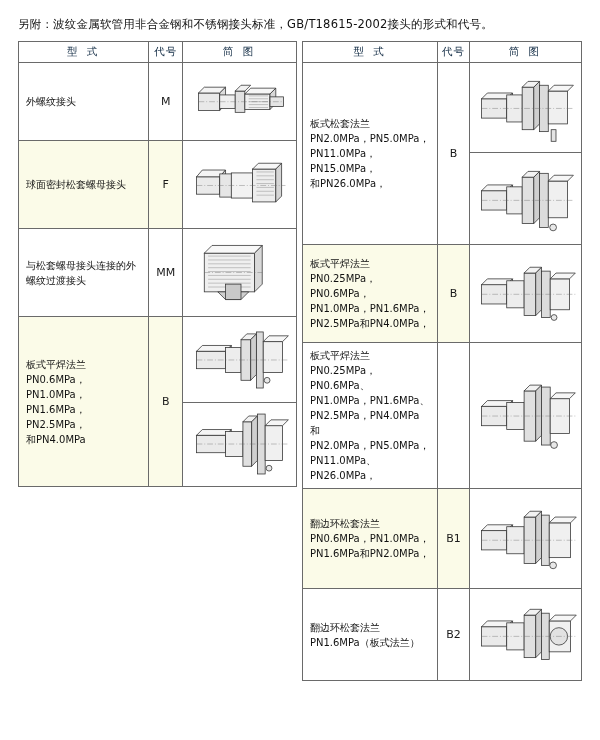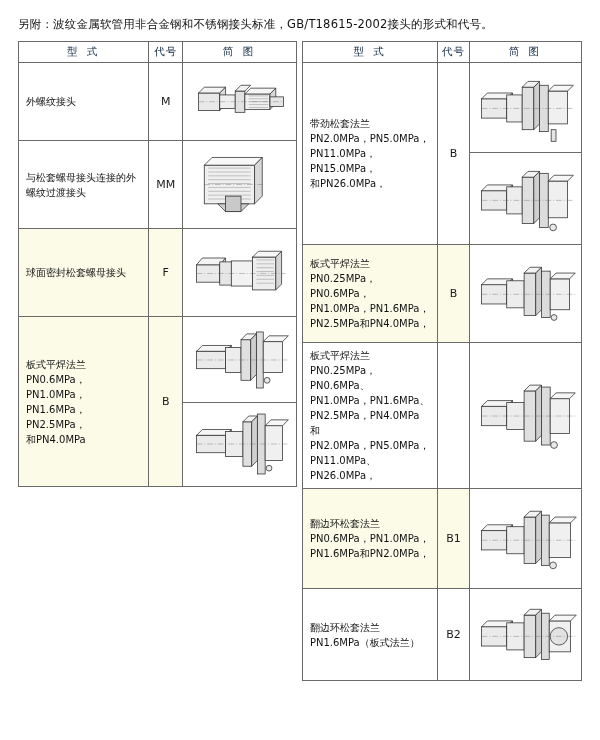--- a/index.html
+++ b/index.html
@@ -127,58 +127,58 @@
                 <path d="M90 31 L96 25 L96 41 L90 47 Z" fill="#d8d8d8"></path>
                 <path d="M68 33 h20 M68 36 h20 M68 39 h20 M68 42 h20 M68 45 h20" stroke="#888" stroke-width="0.5"></path>
                 <rect x="90" y="34" width="14" height="10" fill="#e5e5e5"></rect>
                 <path d="M16 39 h88" stroke="#666" stroke-width="0.4" stroke-dasharray="6 2 1 2"></path>
               </g>
             </svg>
           </td>
         </tr>
 
         <tr style="height:88px">
-          <td>
-            <div class="cell-text" style="white-space:pre-line">与松套螺母接头连接的外螺纹过渡接头</div>
-          </td>
-          <td class="code-cell">MM</td>
-          <td class="pic-cell">
-            <svg class="pic" viewBox="0 0 117 88">
-              <g stroke="#333" fill="none" stroke-width="0.8">
-                <rect x="22" y="24" width="52" height="40" fill="#efefef"></rect>
-                <path d="M22 24 L30 16 L82 16 L74 24 Z" fill="#f8f8f8"></path>
-                <path d="M74 24 L82 16 L82 56 L74 64 Z" fill="#d9d9d9"></path>
-                <path d="M26 27 h44 M26 31 h44 M26 35 h44 M26 39 h44 M26 43 h44 M26 47 h44 M26 51 h44 M26 55 h44 M26 59 h44" stroke="#8d8d8d" stroke-width="0.5"></path>
-                <path d="M36 64 L44 72 L60 72 L68 64 Z" fill="#cfcfcf"></path>
-                <rect x="44" y="56" width="16" height="16" fill="#c9c9c9"></rect>
-                <path d="M22 44 h60" stroke="#666" stroke-width="0.4" stroke-dasharray="6 2 1 2"></path>
-              </g>
-            </svg>
-          </td>
-        </tr>
-
-        <tr style="height:88px">
           <td class="tint">
             <div class="cell-text">球面密封松套螺母接头</div>
           </td>
           <td class="code-cell tint">F</td>
           <td class="pic-cell">
             <svg class="pic" viewBox="0 0 117 88">
               <g stroke="#333" fill="none" stroke-width="0.8">
                 <rect x="14" y="36" width="24" height="18" fill="#eaeaea"></rect>
                 <path d="M14 36 L20 29 L44 29 L38 36 Z" fill="#f4f4f4"></path>
                 <path d="M38 36 L44 29 L44 47 L38 54 Z" fill="#dadada"></path>
                 <rect x="38" y="33" width="12" height="24" fill="#e6e6e6"></rect>
                 <path d="M50 32 q14 13 0 26" fill="#f0f0f0"></path>
                 <rect x="50" y="32" width="22" height="26" fill="#f2f2f2"></rect>
                 <rect x="72" y="28" width="24" height="34" fill="#ededed"></rect>
                 <path d="M72 28 L78 22 L102 22 L96 28 Z" fill="#f7f7f7"></path>
                 <path d="M96 28 L102 22 L102 56 L96 62 Z" fill="#d6d6d6"></path>
                 <path d="M76 31 h18 M76 35 h18 M76 39 h18 M76 43 h18 M76 47 h18 M76 51 h18 M76 55 h18" stroke="#8d8d8d" stroke-width="0.5"></path>
                 <path d="M14 45 h92" stroke="#666" stroke-width="0.4" stroke-dasharray="6 2 1 2"></path>
+              </g>
+            </svg>
+          </td>
+        </tr>
+
+        <tr style="height:88px">
+          <td>
+            <div class="cell-text" style="white-space:pre-line">与松套螺母接头连接的外螺纹过渡接头</div>
+          </td>
+          <td class="code-cell">MM</td>
+          <td class="pic-cell">
+            <svg class="pic" viewBox="0 0 117 88">
+              <g stroke="#333" fill="none" stroke-width="0.8">
+                <rect x="22" y="24" width="52" height="40" fill="#efefef"></rect>
+                <path d="M22 24 L30 16 L82 16 L74 24 Z" fill="#f8f8f8"></path>
+                <path d="M74 24 L82 16 L82 56 L74 64 Z" fill="#d9d9d9"></path>
+                <path d="M26 27 h44 M26 31 h44 M26 35 h44 M26 39 h44 M26 43 h44 M26 47 h44 M26 51 h44 M26 55 h44 M26 59 h44" stroke="#8d8d8d" stroke-width="0.5"></path>
+                <path d="M36 64 L44 72 L60 72 L68 64 Z" fill="#cfcfcf"></path>
+                <rect x="44" y="56" width="16" height="16" fill="#c9c9c9"></rect>
+                <path d="M22 44 h60" stroke="#666" stroke-width="0.4" stroke-dasharray="6 2 1 2"></path>
               </g>
             </svg>
           </td>
         </tr>
 
 
 
         <tr style="height:170px">
           <td class="tint">
             <div class="cell-text" style="white-space:pre-line">板式平焊法兰
@@ -238,21 +238,21 @@
         <tr>
           <th>型        式</th>
           <th class="code">代号</th>
           <th>简     图</th>
         </tr>
       </thead>
       <tbody>
 
         <tr style="height:90px">
           <td rowspan="2">
-            <div class="cell-text" style="white-space:pre-line">带劲松套法兰
+            <div class="cell-text" style="white-space:pre-line">板式松套法兰
 PN2.0MPa，PN5.0MPa，
 PN11.0MPa，PN15.0MPa，
 和PN26.0MPa，</div>
           </td>
           <td rowspan="2" class="code-cell">B</td>
           <td class="pic-cell">
             <svg class="pic" viewBox="0 0 115 90">
               <g stroke="#333" fill="none" stroke-width="0.8">
                 <rect x="12" y="36" width="26" height="20" fill="#eaeaea"></rect>
                 <path d="M12 36 L18 30 L44 30 L38 36 Z" fill="#f5f5f5"></path>

